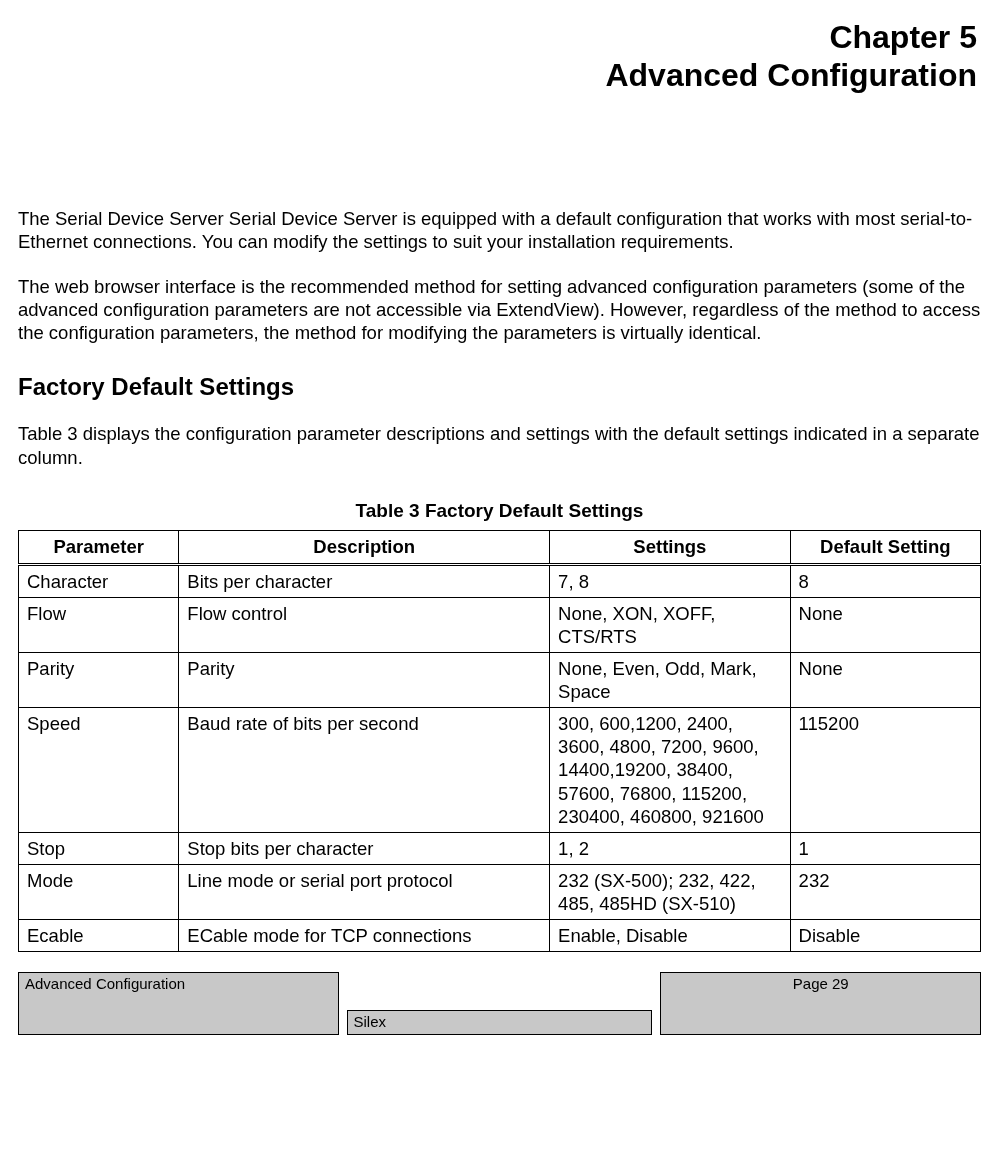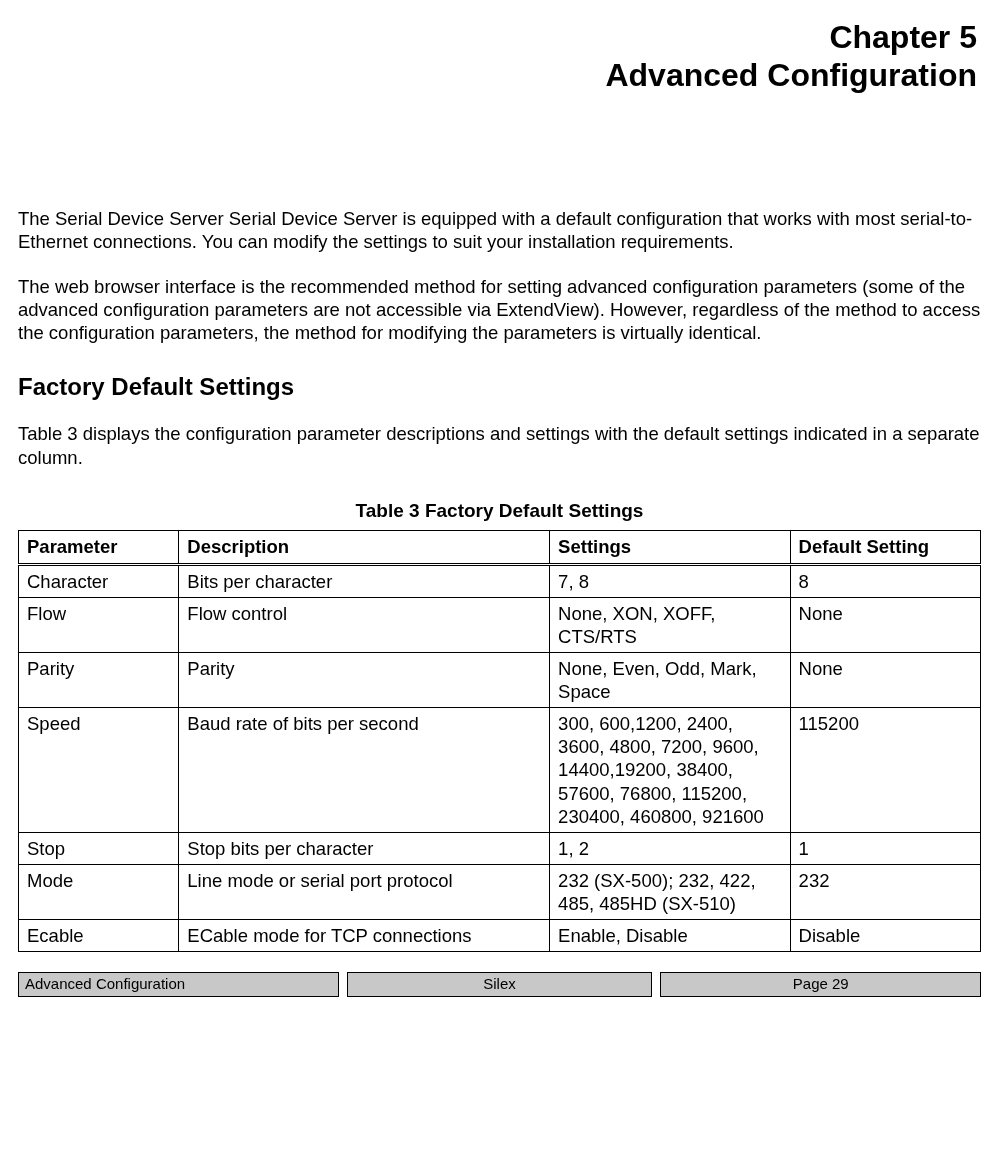--- a/index.html
+++ b/index.html
@@ -43,20 +43,21 @@
     width: 100%;
     font-size: 18.5px;
   }
   table.data th, table.data td {
     border: 1px solid #000;
     padding: 4px 8px;
     vertical-align: top;
     text-align: left;
   }
   table.data th {
+    text-align: center;
     font-weight: bold;
   }
   table.data thead tr {
     border-bottom: 3px double #000;
   }
   .col-param   { width: 160px; }
   .col-desc    { width: 370px; }
   .col-set     { width: 240px; }
   .col-def     { width: 190px; }
   .vmid { vertical-align: middle; }
@@ -70,21 +71,21 @@
   }
   .footer-box {
     border: 1px solid #000;
     background: #c8c8c8;
     font-size: 15px;
     padding: 2px 6px;
     flex: 1;
     box-sizing: border-box;
   }
   .footer-box.left   { text-align: left;   flex: 1.05; }
-  .footer-box.center { text-align: center; flex: 1; }
+  .footer-box.center { text-align: left; flex: 1; margin-top: 38px; }
   .footer-box.right  { text-align: center;  flex: 1.05; }
   .part-number {
     text-align: center;
     font-size: 15.5px;
     margin-top: 14px;
   }
 </style>
 </head>
 <body>
 

